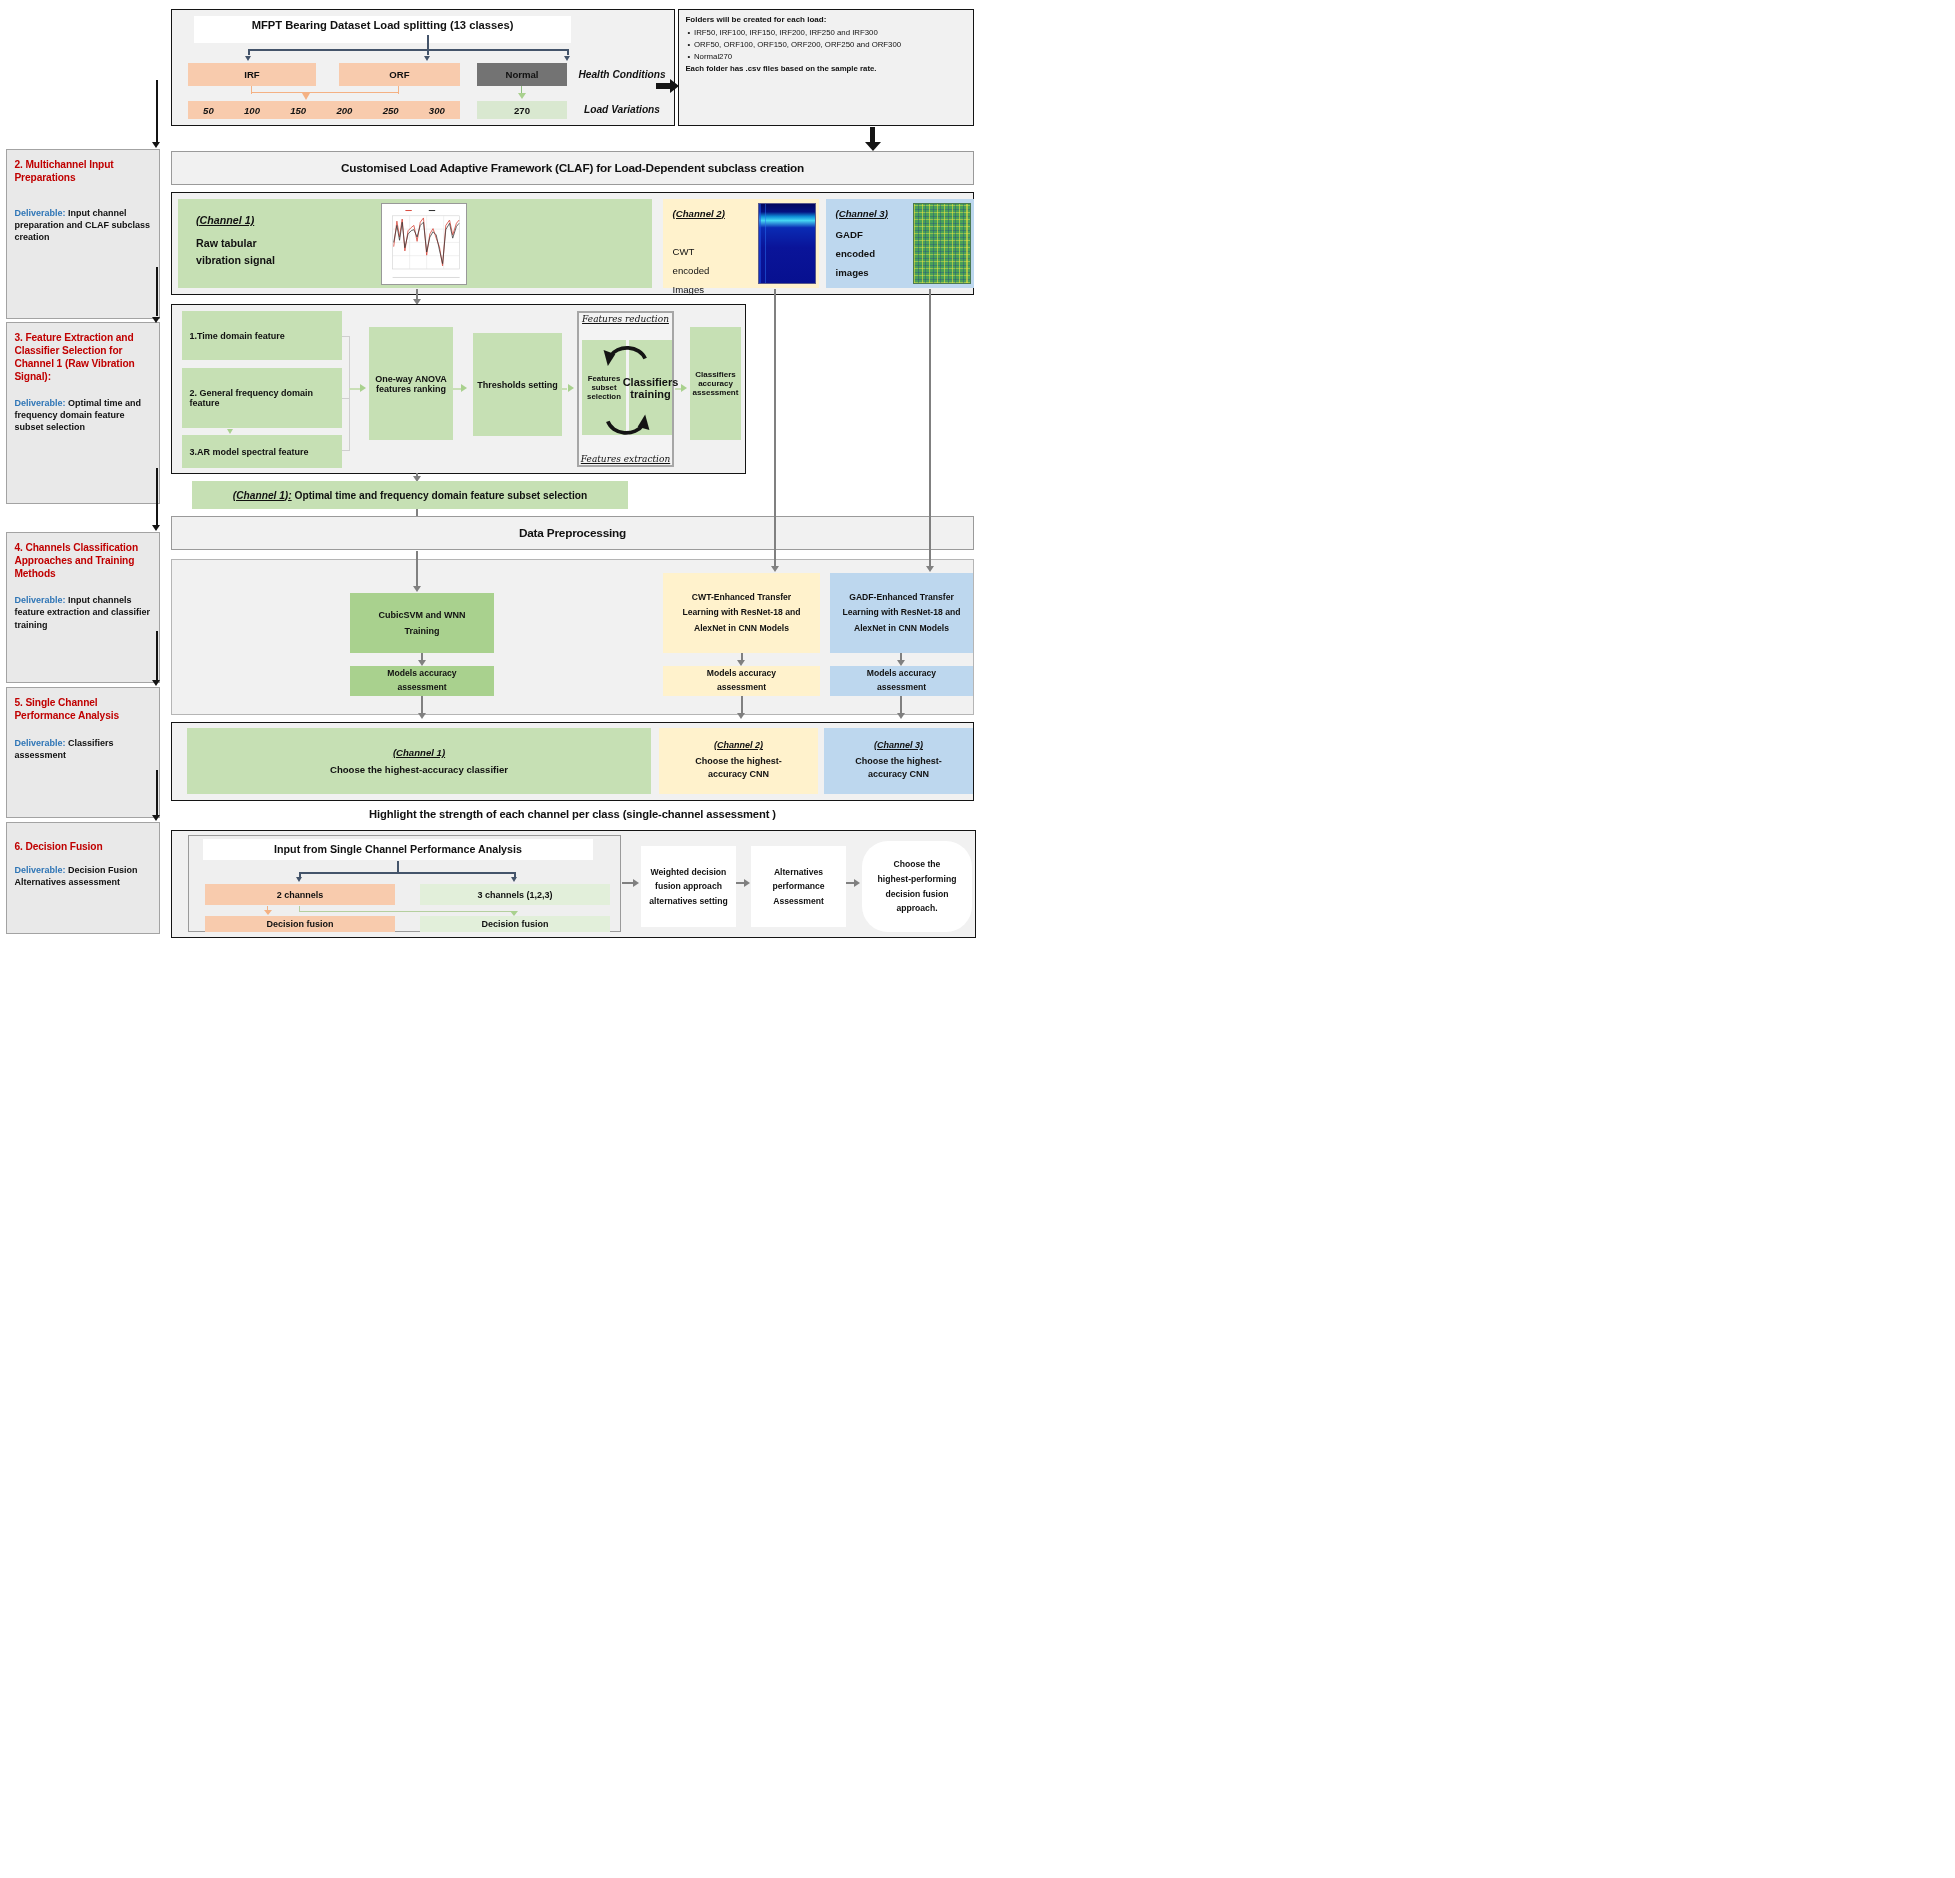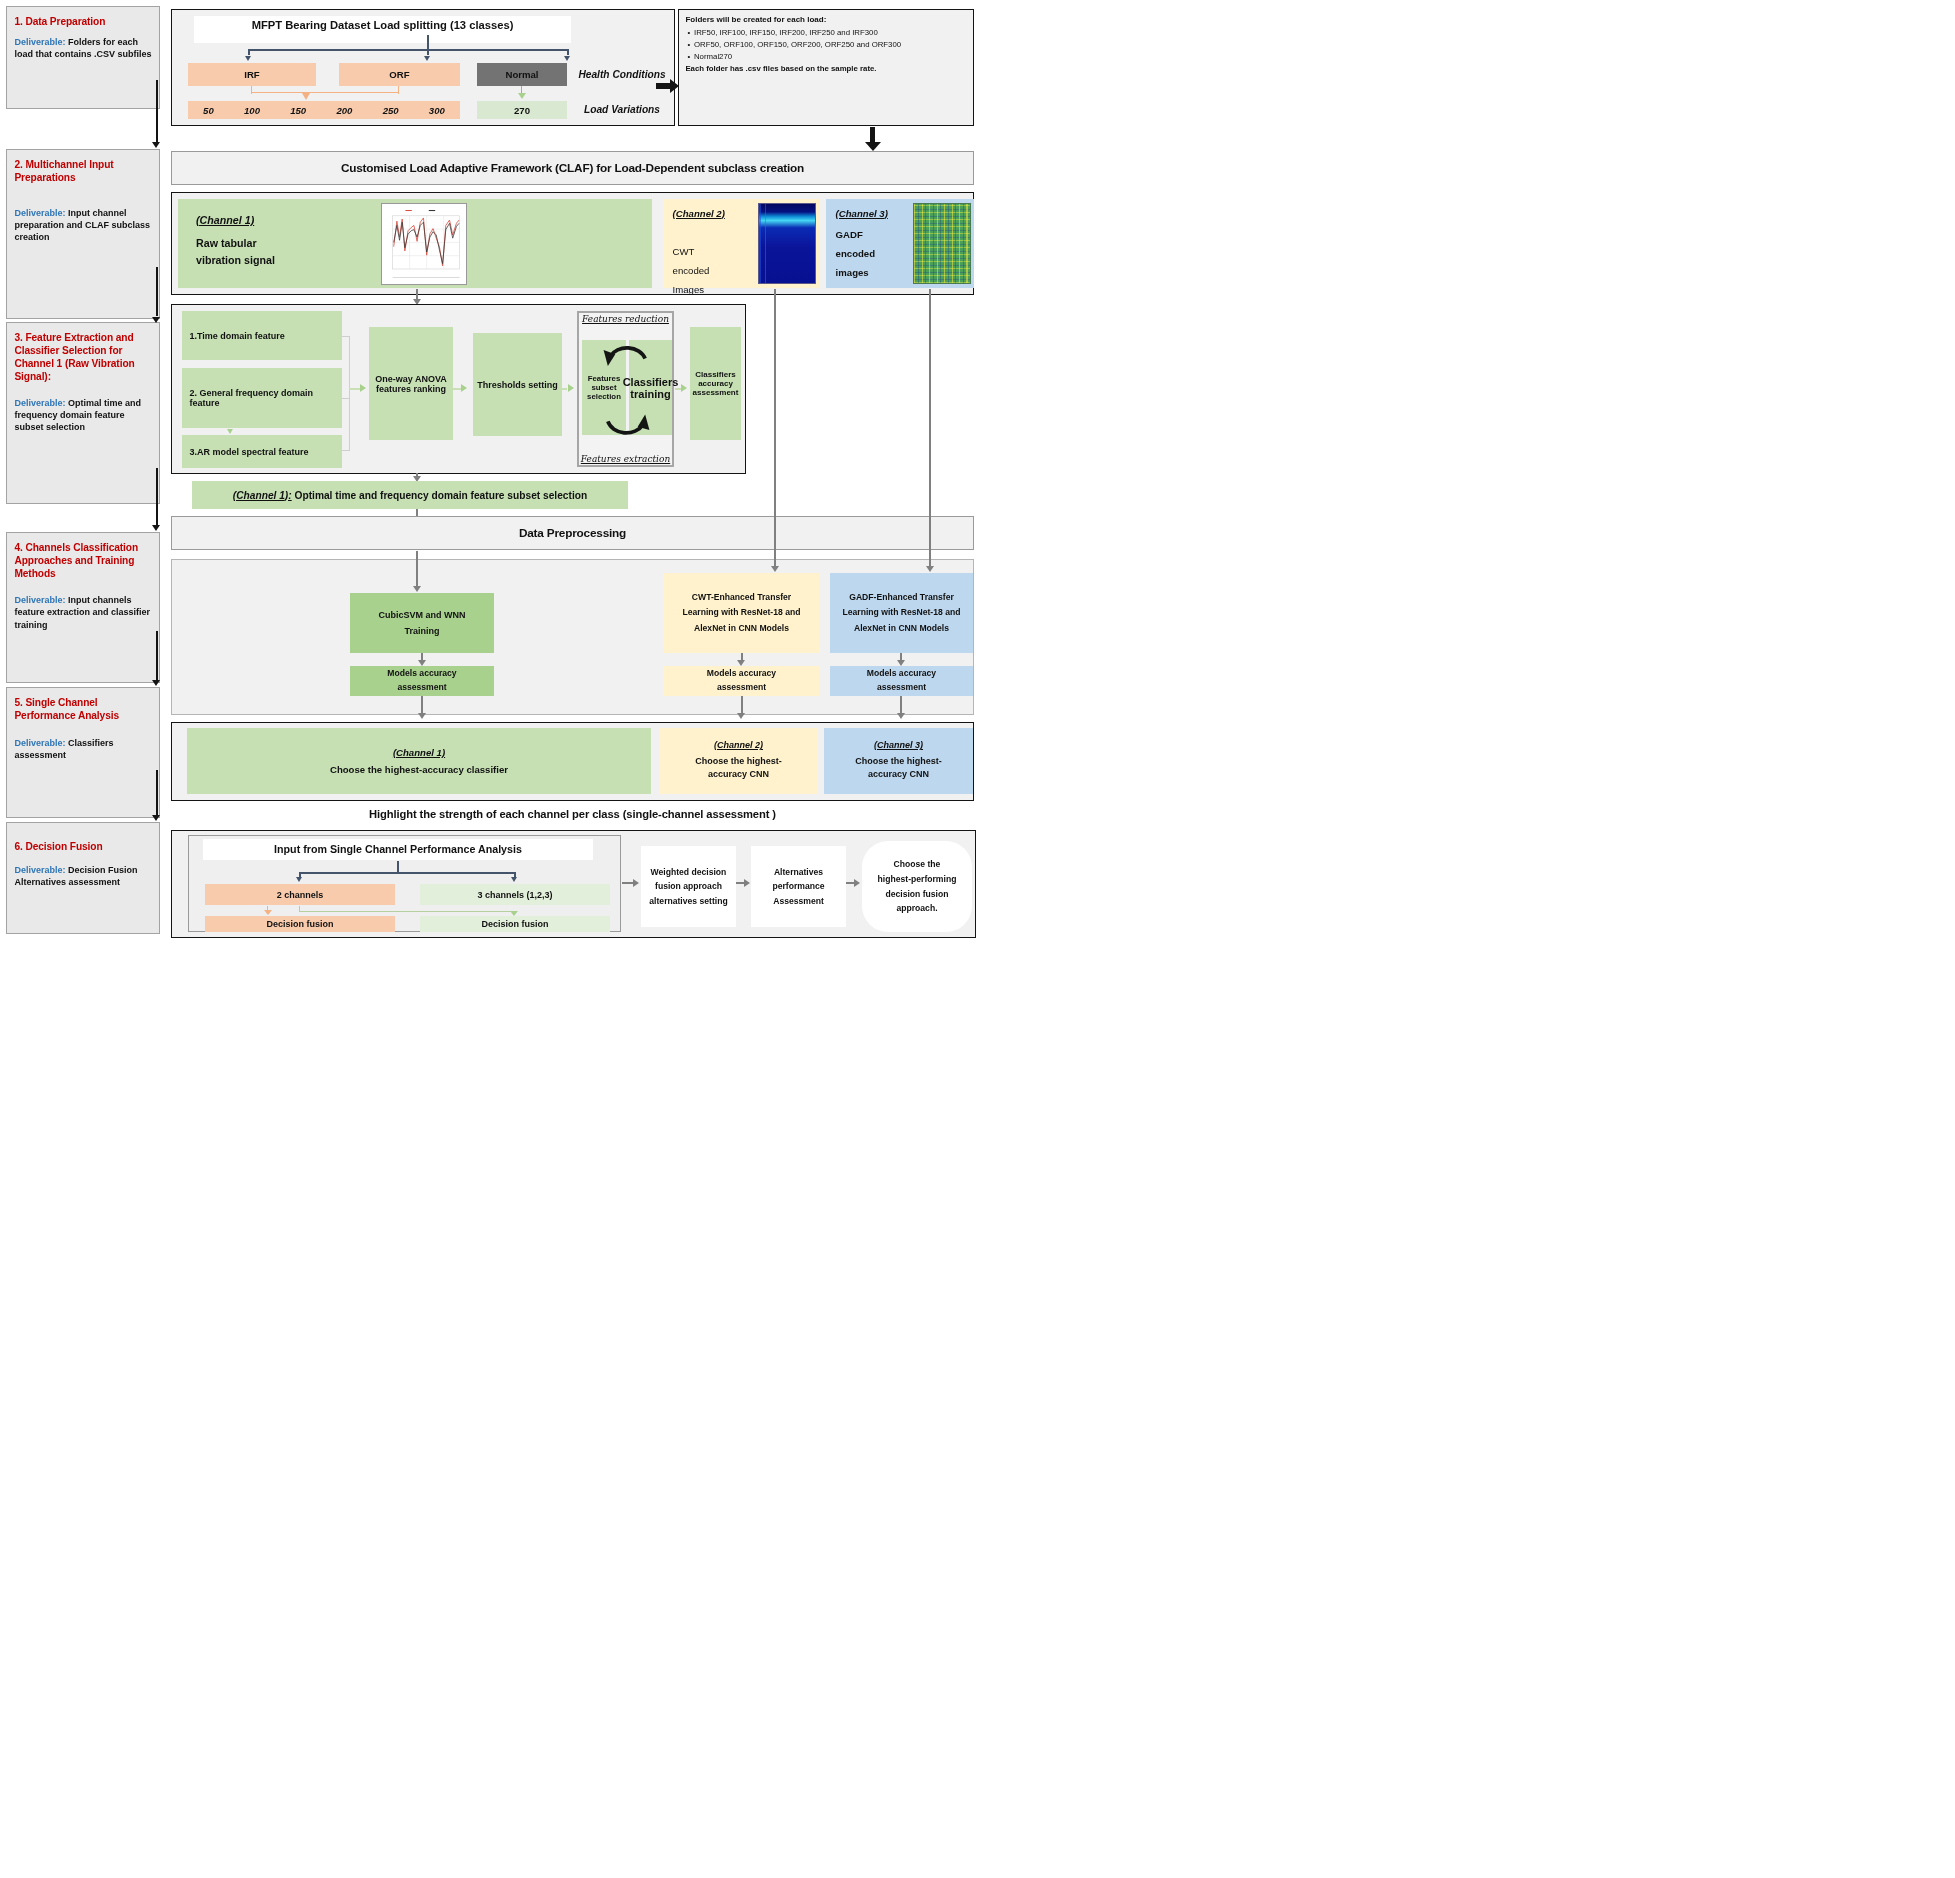--- a/index.html
+++ b/index.html
@@ -48,24 +48,20 @@
         rgba(30,60,140,0.35) 3.7px 4.8px, rgba(0,0,0,0) 4.8px 7.5px),
      repeating-linear-gradient(0deg, rgba(220,230,70,0.5) 0 1.1px, rgba(0,0,0,0) 1.1px 3.2px,
         rgba(30,60,140,0.3) 3.2px 4.3px, rgba(0,0,0,0) 4.3px 7px),
      #4aa058; border:0.5px solid #4a7a52;}
 </style>
 </head>
 <body>
 
 <div id="canvas">
 
-  <div class="abs sidebox" style="left:6.4px;top:6.4px;width:154px;height:103px;">
-    <div class="step-title">1. Data Preparation</div>
-    <div class="deliv"><span class="lbl">Deliverable:</span> <span>Folders for each load that contains .CSV subfiles</span></div>
-  </div>
   <div class="abs sidebox" style="left:6.4px;top:149px;width:154px;height:170px;">
     <div class="step-title">2. Multichannel Input Preparations</div>
     <div class="deliv" style="margin-top:23px;"><span class="lbl">Deliverable:</span> <span>Input channel preparation and CLAF subclass creation</span></div>
   </div>
   <div class="abs sidebox" style="left:6.4px;top:322px;width:154px;height:182px;">
     <div class="step-title">3. Feature Extraction and Classifier Selection for Channel 1 (Raw Vibration Signal):</div>
     <div class="deliv" style="margin-top:13px;"><span class="lbl">Deliverable:</span> <span>Optimal time and frequency domain feature subset selection</span></div>
   </div>
   <div class="abs sidebox" style="left:6.4px;top:532px;width:154px;height:151px;">
     <div class="step-title">4. Channels Classification Approaches and Training Methods</div>

